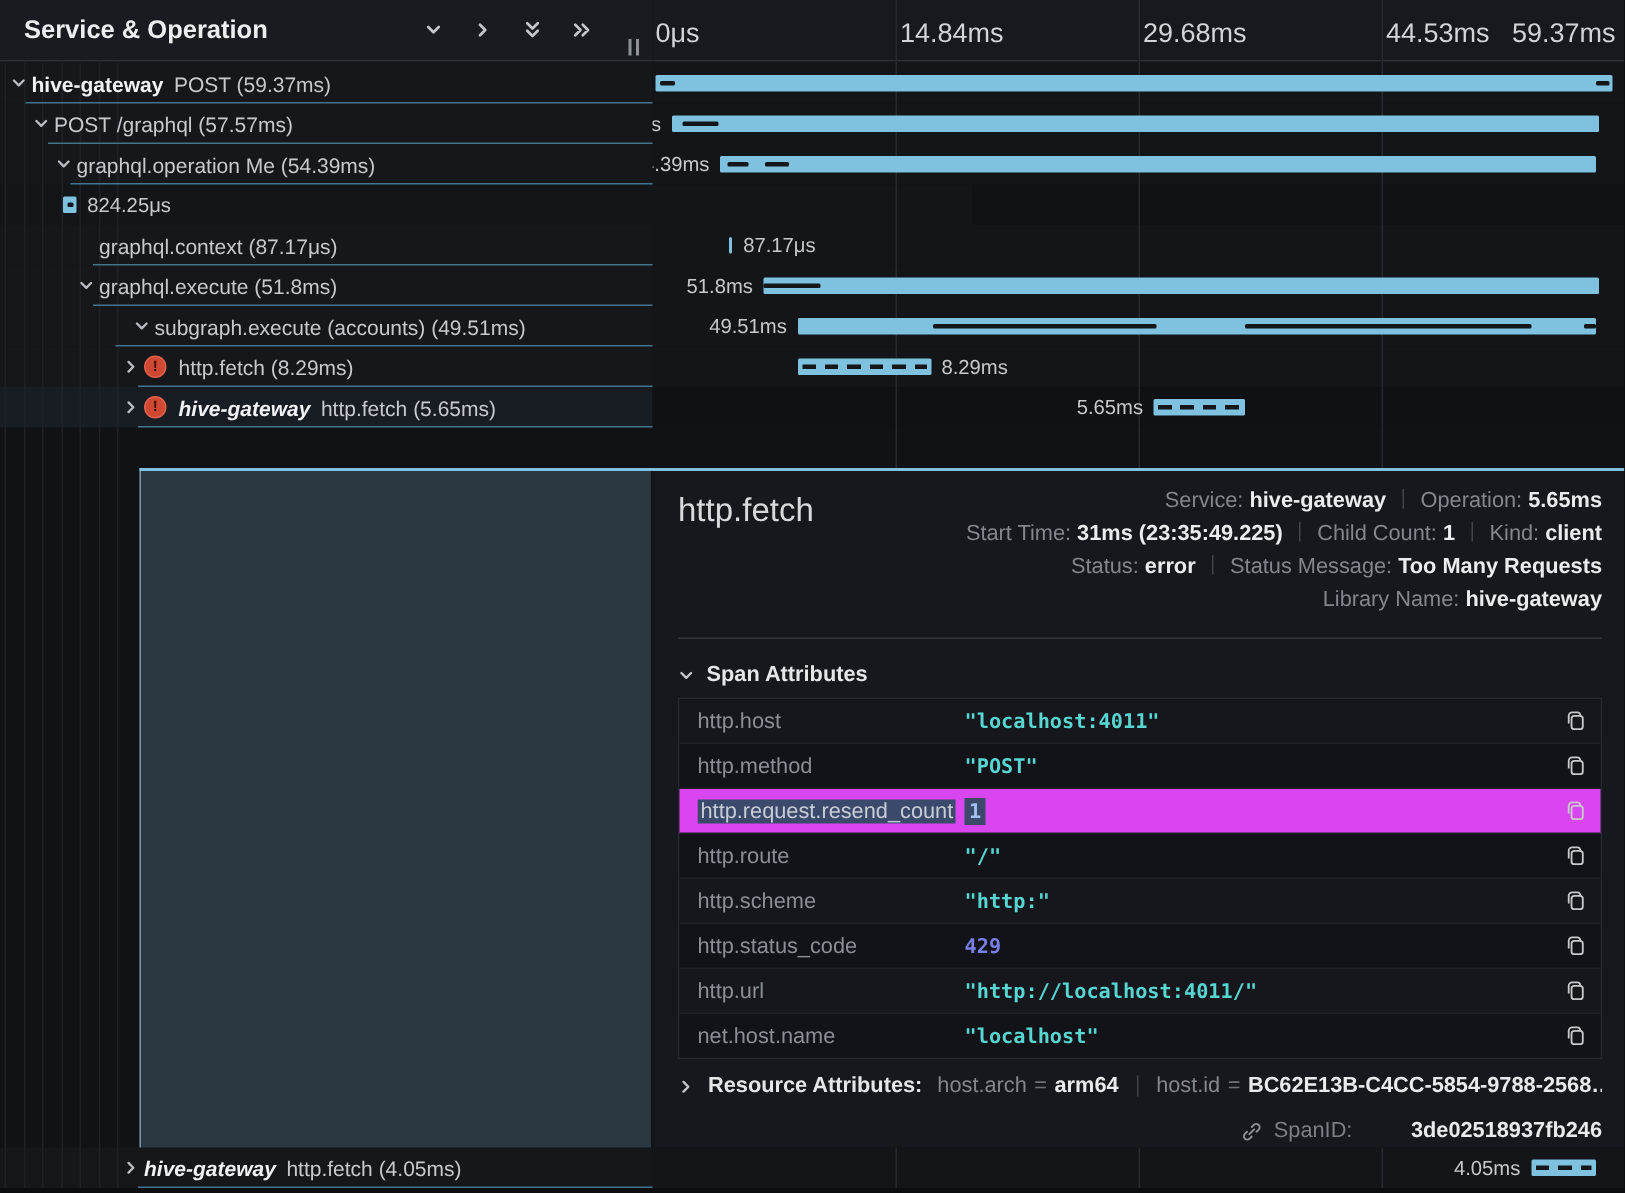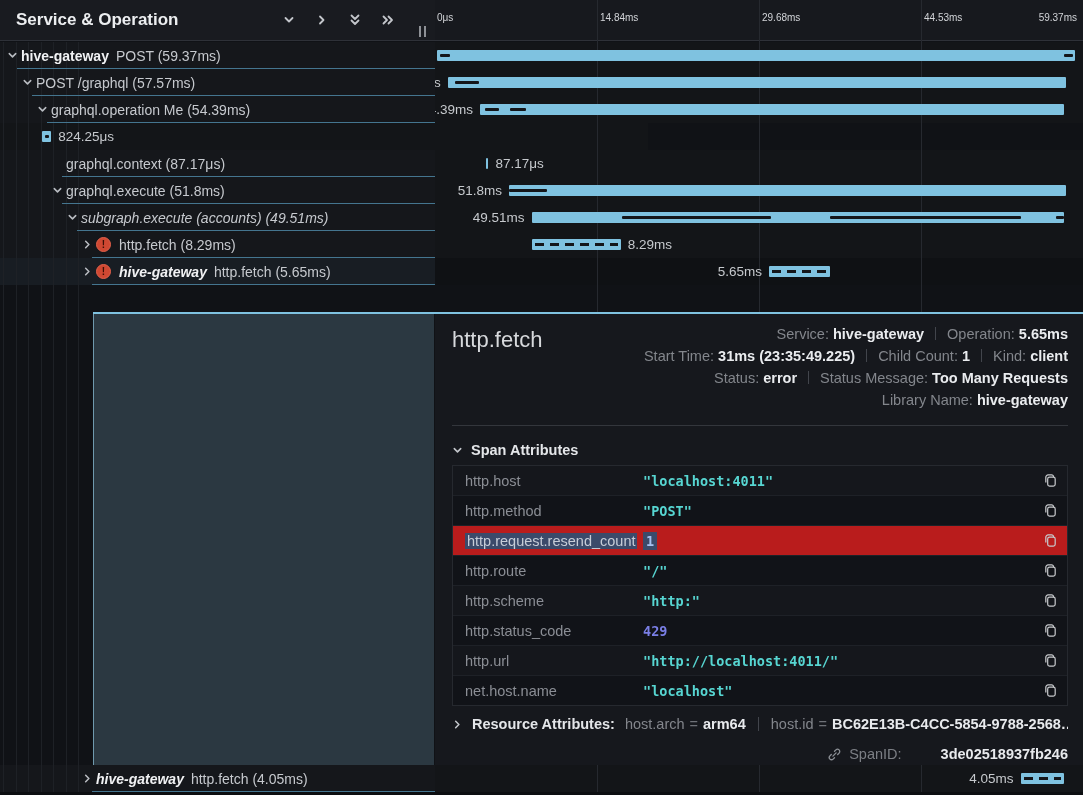--- a/index.html
+++ b/index.html
@@ -9,21 +9,21 @@
   
   .header-left{position:absolute;left:0;top:0;width:435px;height:41px;background:#191b20;
                border-bottom:1px solid #2e3138;display:flex;align-items:center;box-sizing:border-box;}
   .app-title{font-size:17px;font-weight:bold;color:#eceef0;margin-left:16px;white-space:nowrap;}
   .toolbar{display:flex;gap:19px;margin-left:auto;margin-right:40px;align-items:center;}
   .tool-btn{display:flex;cursor:pointer;}
   .grip{position:absolute;right:9px;bottom:3px;display:flex;gap:3px;}
   .grip i{display:block;width:2px;height:11px;background:#8e9196;}
   .ruler{position:absolute;left:435px;top:0;width:648px;height:41px;background:#17191e;
          border-bottom:1px solid #2e3138;box-sizing:border-box;}
-  .tick{position:absolute;top:12px;font-size:10px;color:#d2d4d8;z-index:4;white-space:nowrap;}
+  .tick{position:absolute;top:12px;font-size:18px;color:#d2d4d8;z-index:4;white-space:nowrap;}
 
   
   .gridline{position:absolute;width:1px;background:#26292f;z-index:3;pointer-events:none;}
   .g-top{top:0;height:312px;}
   .g-bot{top:765px;height:27px;}
   .guide{position:absolute;top:42px;height:750px;width:1px;background:#1e2126;z-index:2;pointer-events:none;}
 
   
   #rows{position:absolute;top:42px;left:0;width:1083px;}
   .trow{display:flex;height:27px;}
@@ -64,21 +64,21 @@
   .meta-div{display:inline-block;width:1px;height:13px;background:#42454c;margin:0 11px;vertical-align:-1px;}
   .dp-divider{position:absolute;left:17px;right:15px;top:111px;height:1px;background:#33363c;}
   .attr-head{position:absolute;left:17px;top:128px;display:flex;align-items:center;gap:8px;
              font-size:14.5px;font-weight:bold;color:#e4e6e9;cursor:pointer;}
   .attr-table{position:absolute;left:17px;right:15px;top:151px;background:#121419;
               border:1px solid #26292f;}
   .attr-row{display:flex;align-items:center;height:29px;padding-left:12px;
             border-bottom:1px solid #1e2127;font-size:14.5px;background:#15171c;}
   .attr-row:nth-child(even){background:#111318;}
   .attr-row:last-child{border-bottom:none;}
-  .attr-row.selected{background:#b91c1c;justify-content:space-between;}
+  .attr-row.selected{background:#d946ef;justify-content:space-between;}
   .attr-key{width:178px;color:#8b8e95;flex:none;overflow:hidden;white-space:nowrap;}
   .attr-row.selected .attr-key b{background:#3b4a6a;color:#c7cdd8;font-weight:normal;padding:1px 2px;}
   .attr-val{font-family:"DejaVu Sans Mono",monospace;font-size:13.5px;font-weight:bold;white-space:nowrap;}
   .attr-val.string{color:#57d6d2;}
   .attr-val.number{color:#7a7fe6;}
   .attr-row.selected .attr-val{background:#3b4a6a;color:#a5c0f0;padding:1px 3px;}
   .copy-btn{margin-left:auto;margin-right:9px;display:flex;cursor:pointer;flex:none;}
   .res-line{position:absolute;left:17px;right:15px;top:402px;display:flex;align-items:center;
             font-size:14.5px;white-space:nowrap;overflow:hidden;}
   .res-title{font-weight:bold;color:#e4e6e9;margin:0 10px 0 9px;}
@@ -243,21 +243,21 @@
         </div>
         <div class="tcell-right">
           <div class="bar" style="left: 73.9993px; width: 556.652px;">
             <div class="mark" style="left: 0%; width: 6.8%;"></div>
           </div>
           <div class="bar-label" style="right: 581.001px;">51.8ms</div>
         </div>
       </div>
       <div class="trow">
         <div class="tcell-left">
-          <div class="lrow-content" style="padding-left: 67px; font-style: italic;">
+          <div class="lrow-content" style="padding-left: 89px;">
             <span class="tree-chevron">
               <svg width="11" height="11" viewBox="0 0 12 12">
                 <path d="M2.5 4 L6 7.5 L9.5 4" stroke="#b9bcc2" stroke-width="1.7" fill="none" stroke-linecap="round" stroke-linejoin="round"></path>
               </svg>
             </span>
             <span class="op">subgraph.execute (accounts) (49.51ms)</span>
           </div>
           <div class="lrow-border" style="left: 77px;"></div>
         </div>
         <div class="tcell-right">

